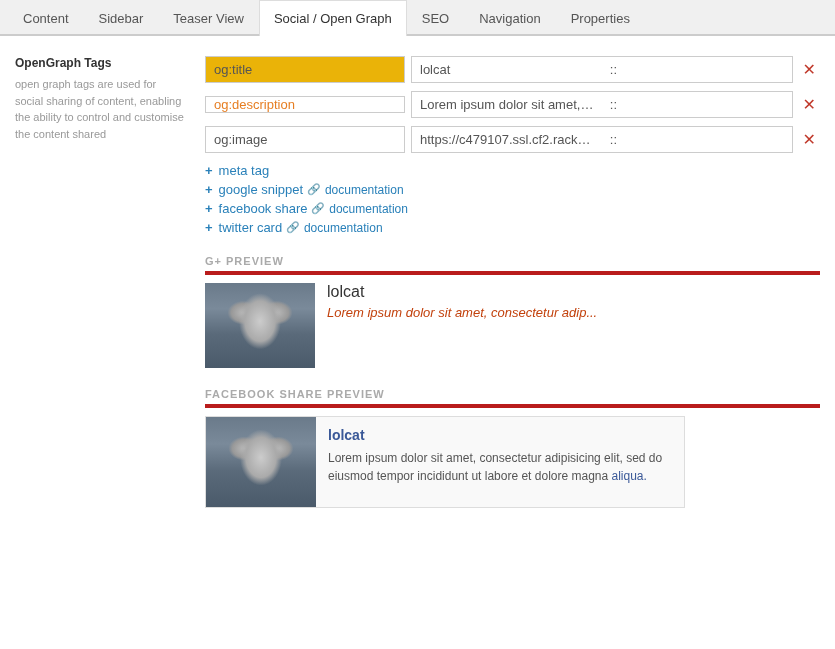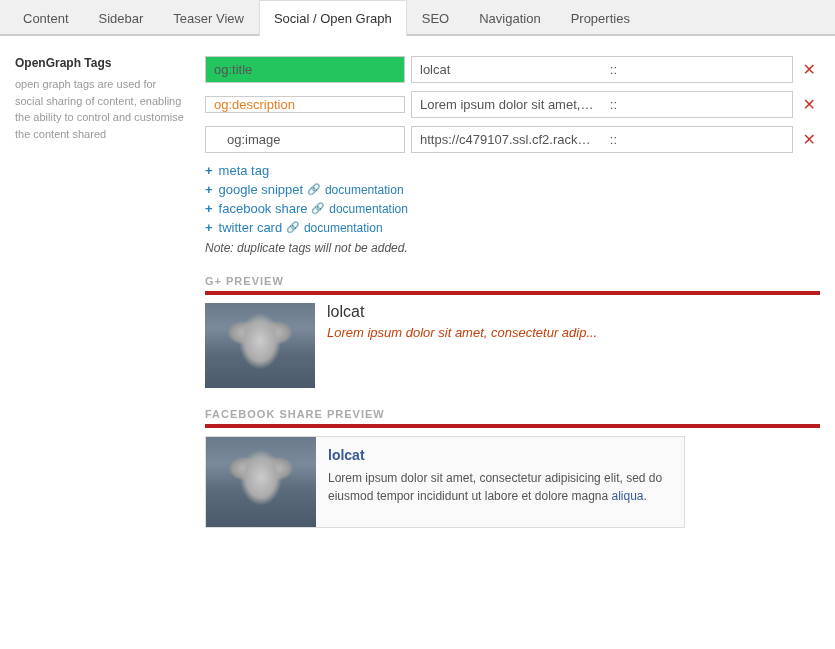--- a/index.html
+++ b/index.html
@@ -156,39 +156,39 @@
 <div class="main">
 
   <div class="left-panel">
     <h3>OpenGraph Tags</h3>
     <p>open graph tags are used for social sharing of content, enabling the ability to control and customise the content shared</p>
   </div>
 
   <div class="right-panel">
 
     <div class="tag-row">
-      <div class="tag-key plain" style="border:1px solid #ccc; padding:5px 8px; width:200px; color:#555; background:#22c55e;">og:title</div>
+      <div class="tag-key plain" style="border:1px solid #ccc; padding:5px 8px; width:200px; color:#555; background:#eab308;">og:title</div>
       <div class="tag-value-wrapper">
         <span>lolcat</span>
         <span class="resize-handle">::</span>
       </div>
       <span class="delete-btn">✕</span>
     </div>
 
     <div class="tag-row">
       <div class="tag-key" style="border:1px solid #ccc; padding:0 8px; width:200px; color:#e67e22; background:#fff;">og:description</div>
       <div class="tag-value-wrapper">
         <span>Lorem ipsum dolor sit amet, consectetur...</span>
         <span class="resize-handle">::</span>
       </div>
       <span class="delete-btn">✕</span>
     </div>
 
     <div class="tag-row">
-      <div class="tag-key plain" style="border:1px solid #ccc; padding:5px 21px; width:200px; color:#555; background:#fff;">og:image</div>
+      <div class="tag-key plain" style="border:1px solid #ccc; padding:5px 8px; width:200px; color:#555; background:#fff;">og:image</div>
       <div class="tag-value-wrapper">
         <span>https://c479107.ssl.cf2.rackcdn.com/files...</span>
         <span class="resize-handle">::</span>
       </div>
       <span class="delete-btn">✕</span>
     </div>
 
     <div class="actions">
       <div class="action-link">
         <span class="plus">+</span>
@@ -205,21 +205,20 @@
         <span style="color:#2980b9;">facebook share</span>
         <span style="color:#888; font-size:11px;">🔗</span>
         <a style="color:#2980b9; font-size:12px; text-decoration:none;">documentation</a>
       </div>
       <div class="action-link">
         <span class="plus">+</span>
         <span style="color:#2980b9;">twitter card</span>
         <span style="color:#888; font-size:11px;">🔗</span>
         <a style="color:#2980b9; font-size:12px; text-decoration:none;">documentation</a>
       </div>
-      <div class="note-text">Note: duplicate tags will not be added.</div>
     </div>
 
     <div class="preview-label">G+ PREVIEW</div>
     <div class="gplus-preview">
       <div class="preview-img-gplus">
         <div class="cat-img"></div>
       </div>
       <div class="gplus-text-block">
         <div class="gplus-title">lolcat</div>
         <div class="gplus-desc">Lorem ipsum dolor sit amet, consectetur adip...</div>

